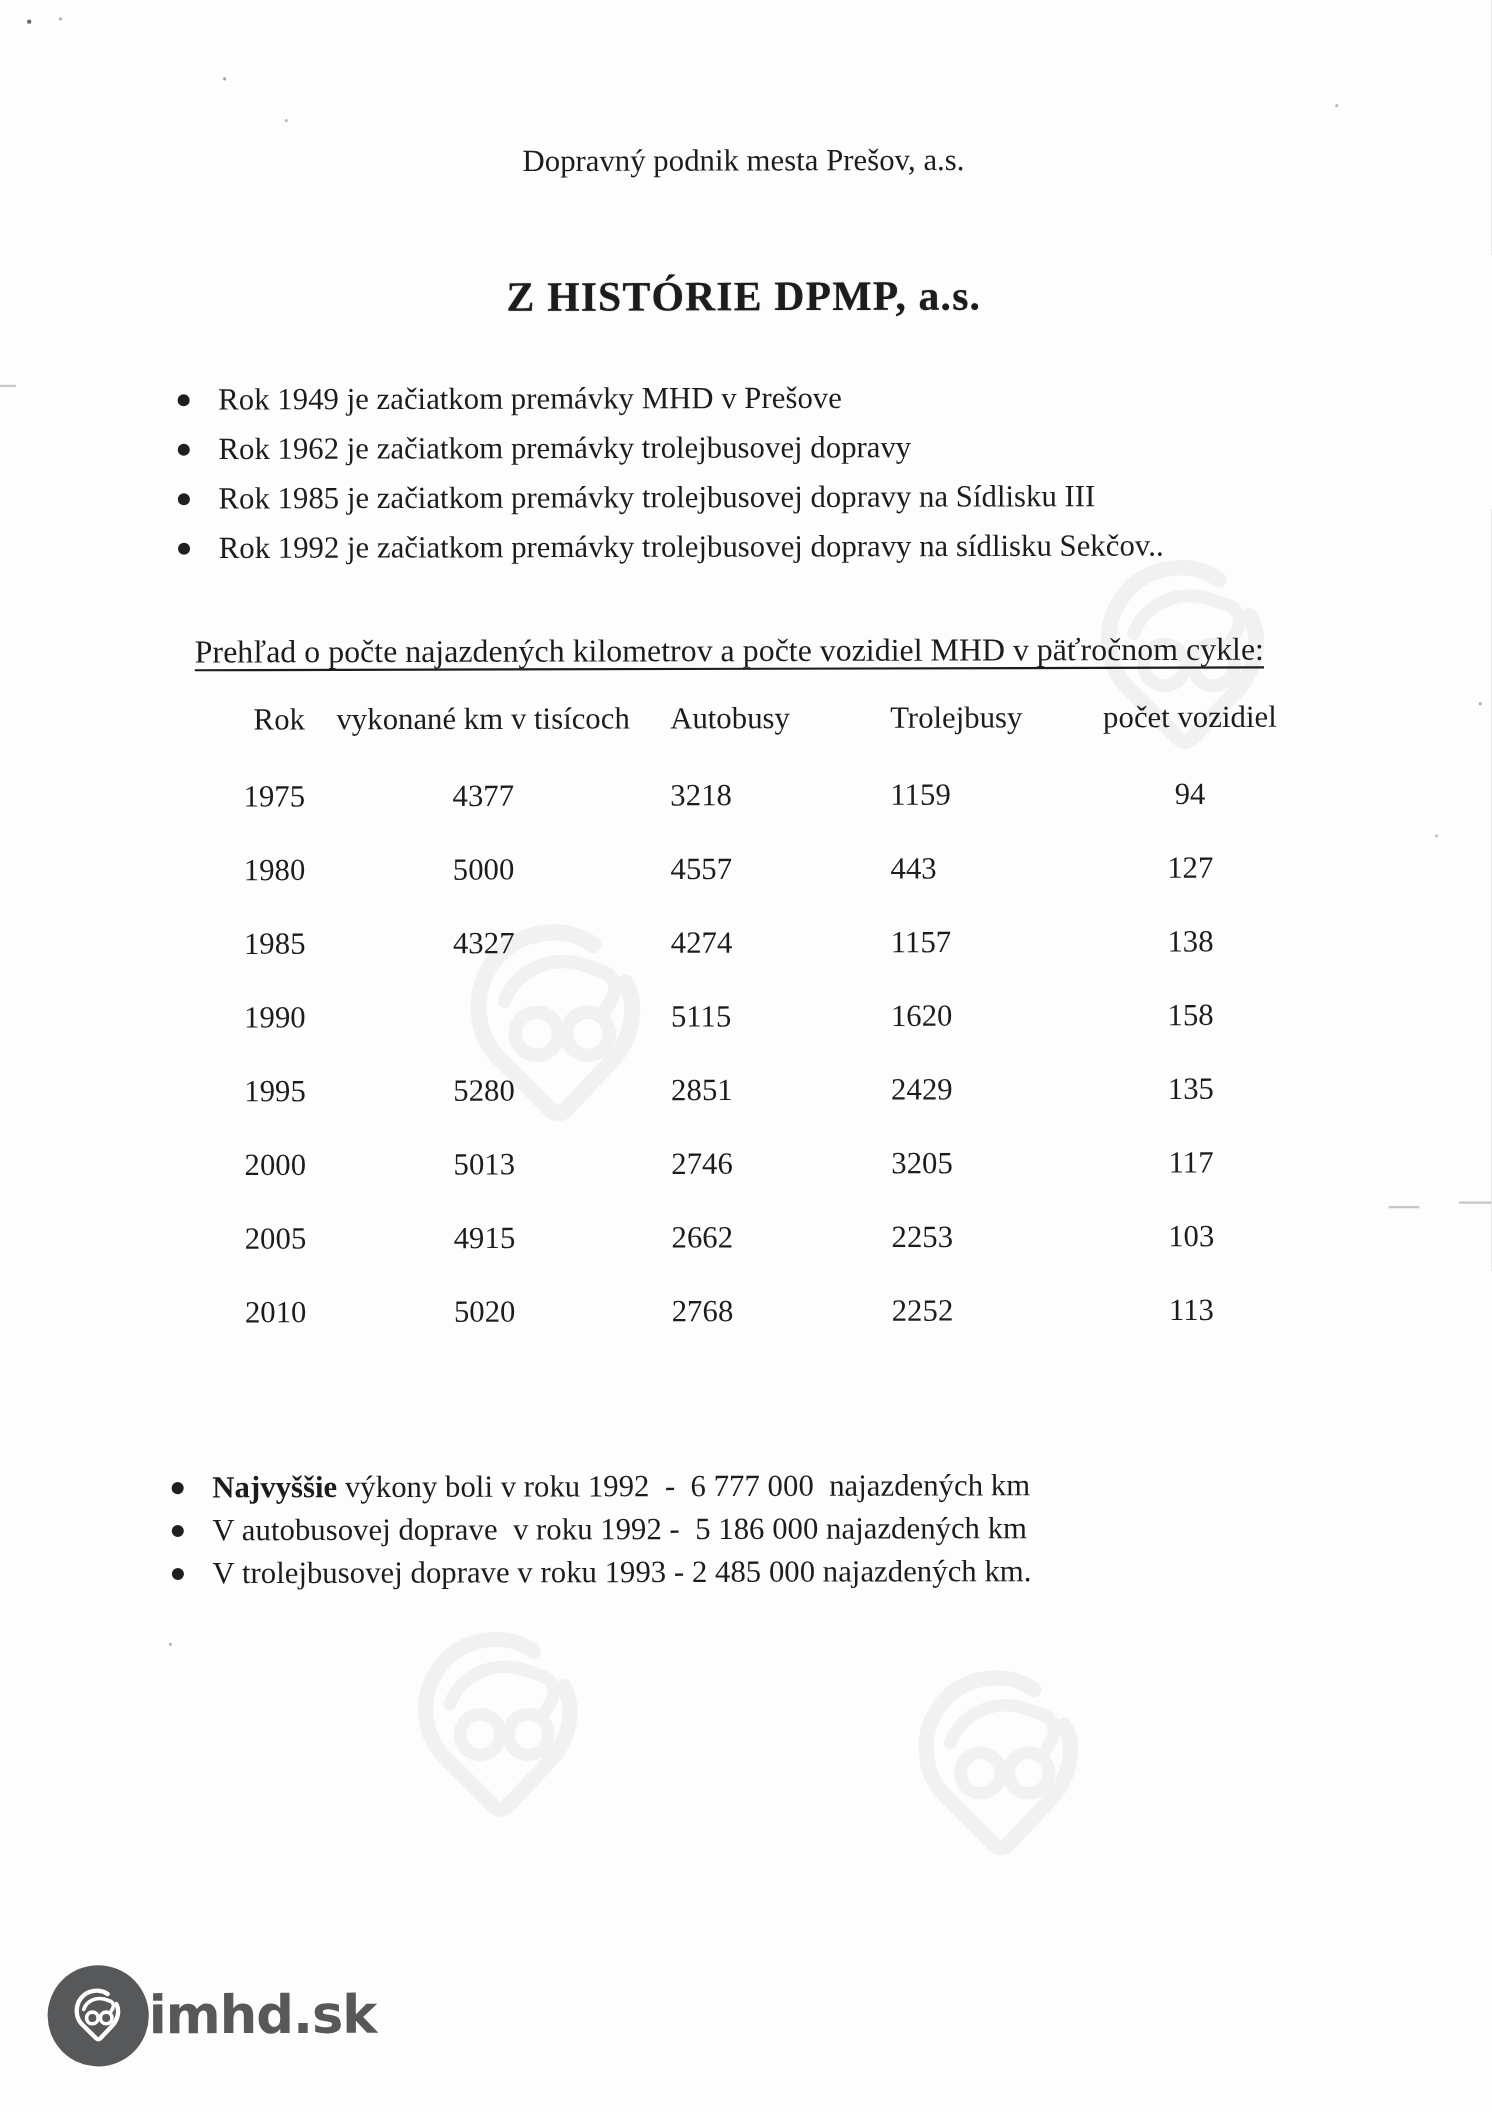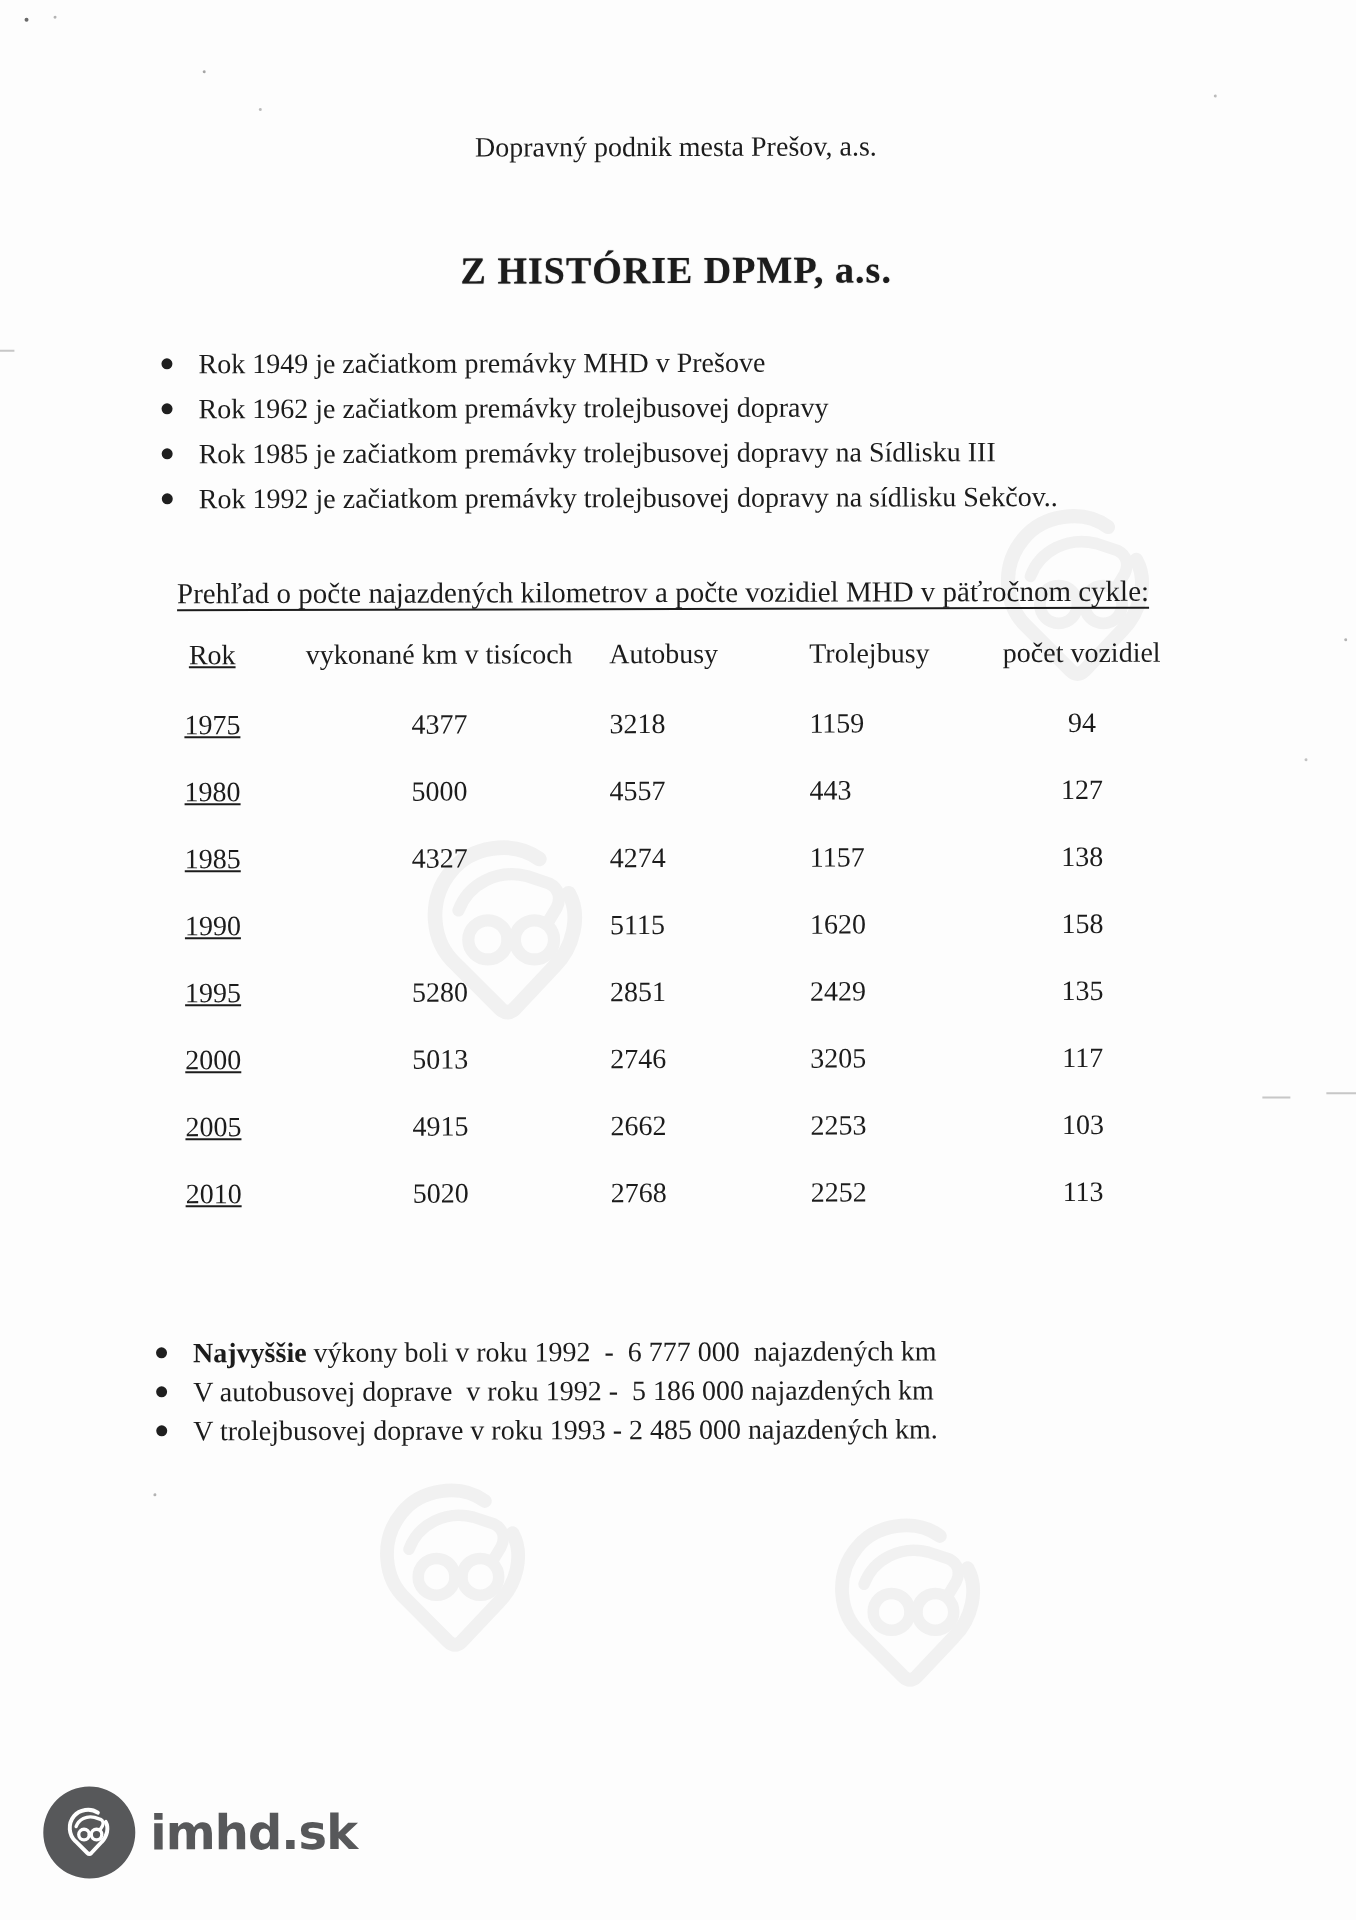--- a/index.html
+++ b/index.html
@@ -31,33 +31,33 @@
   .history li::before { top:17px; }
 
   .table-heading {
     position:absolute; top:576px; left:178px; font-size:29px;
     text-decoration:underline; text-underline-offset:6px; text-decoration-thickness:2px;
   }
 
   .t-row { position:absolute; left:0; width:1356px; height:42px; font-size:28px; }
   .t-row.t-header { font-size:28px; }
   .cell { position:absolute; top:0; }
-  .c0 { left:148px; width:130px; text-align:center;text-decoration:underline; }
+  .c0 { left:148px; width:130px; text-align:right; }
   .c1 { left:270px; width:340px; text-align:center; }
   .c2 { left:610px; width:185px; text-align:left; }
   .c3 { left:810px; width:185px; text-align:left; }
   .c4 { left:975px; width:215px; text-align:center; }
 
   .records { top:1332px; left:192px; }
   .records li { line-height:39px; }
   .records li::before { top:14px; width:10px; height:10px; }
   .records li span, .records li b { white-space:pre; }
   .records li b { font-weight:bold; }
 
-  .footer-logo { position:absolute; top:1785px; left:41px; display:flex; align-items:center; gap:15px; }
+  .footer-logo { position:absolute; top:1785px; left:41px; display:flex; align-items:center; }
   .logo-circle {
     width:92px; height:92px; border-radius:50%; background:#57585a;
     display:flex; align-items:center; justify-content:center; color:#ffffff;
   }
   .logo-text {
     font-family:"DejaVu Sans","Liberation Sans",sans-serif; font-weight:bold;
     font-size:48px; color:#57585a; letter-spacing:-1px;
   }
 
   .wm { position:absolute; color:#f1f1f1; }

